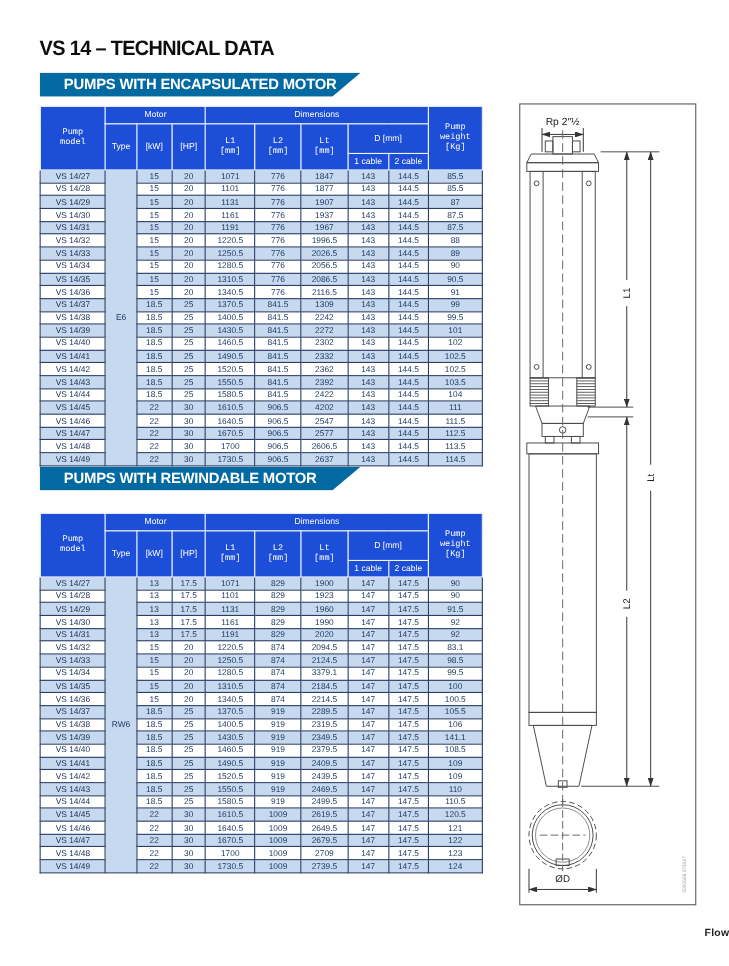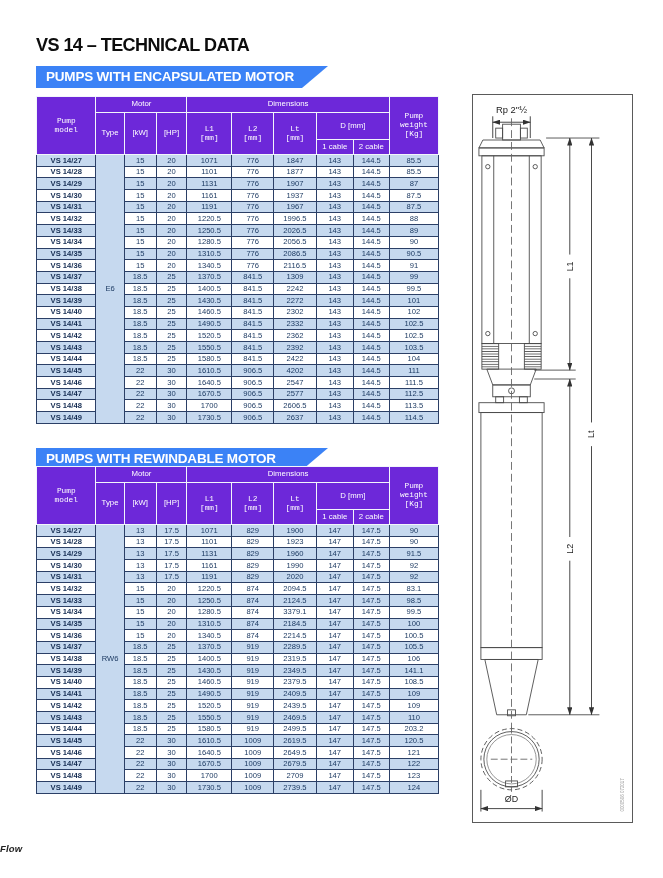--- a/index.html
+++ b/index.html
@@ -7,52 +7,52 @@
     width:663px;height:878px;position:relative;background:#fff;
     font-family:"Liberation Sans", sans-serif;color:#111;overflow:hidden;
   }
   .page-title{
     position:absolute;left:36px;top:34px;font-size:19px;font-weight:bold;
     letter-spacing:-0.6px;color:#0d0d0d;transform:scaleX(.95);transform-origin:left;
     white-space:nowrap;
   }
   .banner{
     position:absolute;left:36px;width:292px;height:22px;line-height:22px;
-    background:#3b82f6;color:#fff;font-size:13.5px;font-weight:bold;
-    padding-left:10px;box-sizing:border-box;letter-spacing:-0.2px;
+    background:#0369a1;color:#fff;font-size:13.5px;font-weight:bold;
+    padding-left:22px;box-sizing:border-box;letter-spacing:-0.2px;
     clip-path:polygon(0 0,100% 0,calc(100% - 26px) 100%,0 100%);
     white-space:nowrap;
   }
-  #banner1{top:66px;} #banner2{top:424px;margin-top:24px;}
+  #banner1{top:66px;} #banner2{top:424px;}
   .tbl-wrap{position:absolute;left:36px;width:403px;}
   #table1{top:96px;} #table2{top:466px;}
   table{border-collapse:collapse;width:403px;table-layout:fixed;border:1.5px solid #1c2b4a;}
   th{
-    background:#6d28d9;color:#fff;font-weight:normal;font-size:7.8px;
+    background:#1d4ed8;color:#fff;font-weight:normal;font-size:7.8px;
     border:1px solid #f2f6fb;padding:0;text-align:center;line-height:1.15;
   }
   thead tr.r1 th{height:15px;}
   thead tr.r2 th{height:26px;}
   thead tr.r3 th{height:14px;margin-left:15px;}
   .pre{white-space:pre-line;font-family:Liberation Mono, monospace;}
   td{
     font-size:7.6px;color:#17355e;text-align:center;height:10.7px;
     border:1px solid #2b3f66;padding:0;line-height:1;background:#fff;
   }
-  td.model{font-weight:bold;color:#142c52;text-align:center;}
+  td.model{font-weight:normal;color:#142c52;text-align:center;}
   tr.alt td{background:#c6d9ef;}
   td.type{background:#c6d9ef !important;vertical-align:middle;}
   .frame{
     position:absolute;left:472px;top:94px;width:161px;height:729px;
     border:1.5px solid #5a5a5a;box-sizing:border-box;background:#fff;
   }
   .frame svg{display:block;width:100%;height:100%;}
   .footer{
-    position:absolute;left:0;right:0;top:843px;text-align:left;
-    font-size:9.5px;font-weight:bold;color:#222;letter-spacing:0.2px;font-style:italic;
+    position:absolute;left:0;right:0;top:843px;text-align:right;
+    font-size:9.5px;font-weight:bold;color:#222;letter-spacing:0.2px;
   }
 </style>
 </head>
 <body>
 
 <div class="page-title">VS 14 – TECHNICAL DATA</div>
 
 <div class="banner" id="banner1">
   <span>PUMPS WITH ENCAPSULATED MOTOR</span>
 </div>
@@ -591,21 +591,21 @@
         </tr>
         <tr>
           <td class="model">VS 14/44</td>
           <td>18.5</td>
           <td>25</td>
           <td>1580.5</td>
           <td>919</td>
           <td>2499.5</td>
           <td>147</td>
           <td>147.5</td>
-          <td>203.2</td>
+          <td>110.5</td>
         </tr>
         <tr class="alt">
           <td class="model">VS 14/45</td>
           <td>22</td>
           <td>30</td>
           <td>1610.5</td>
           <td>1009</td>
           <td>2619.5</td>
           <td>147</td>
           <td>147.5</td>

